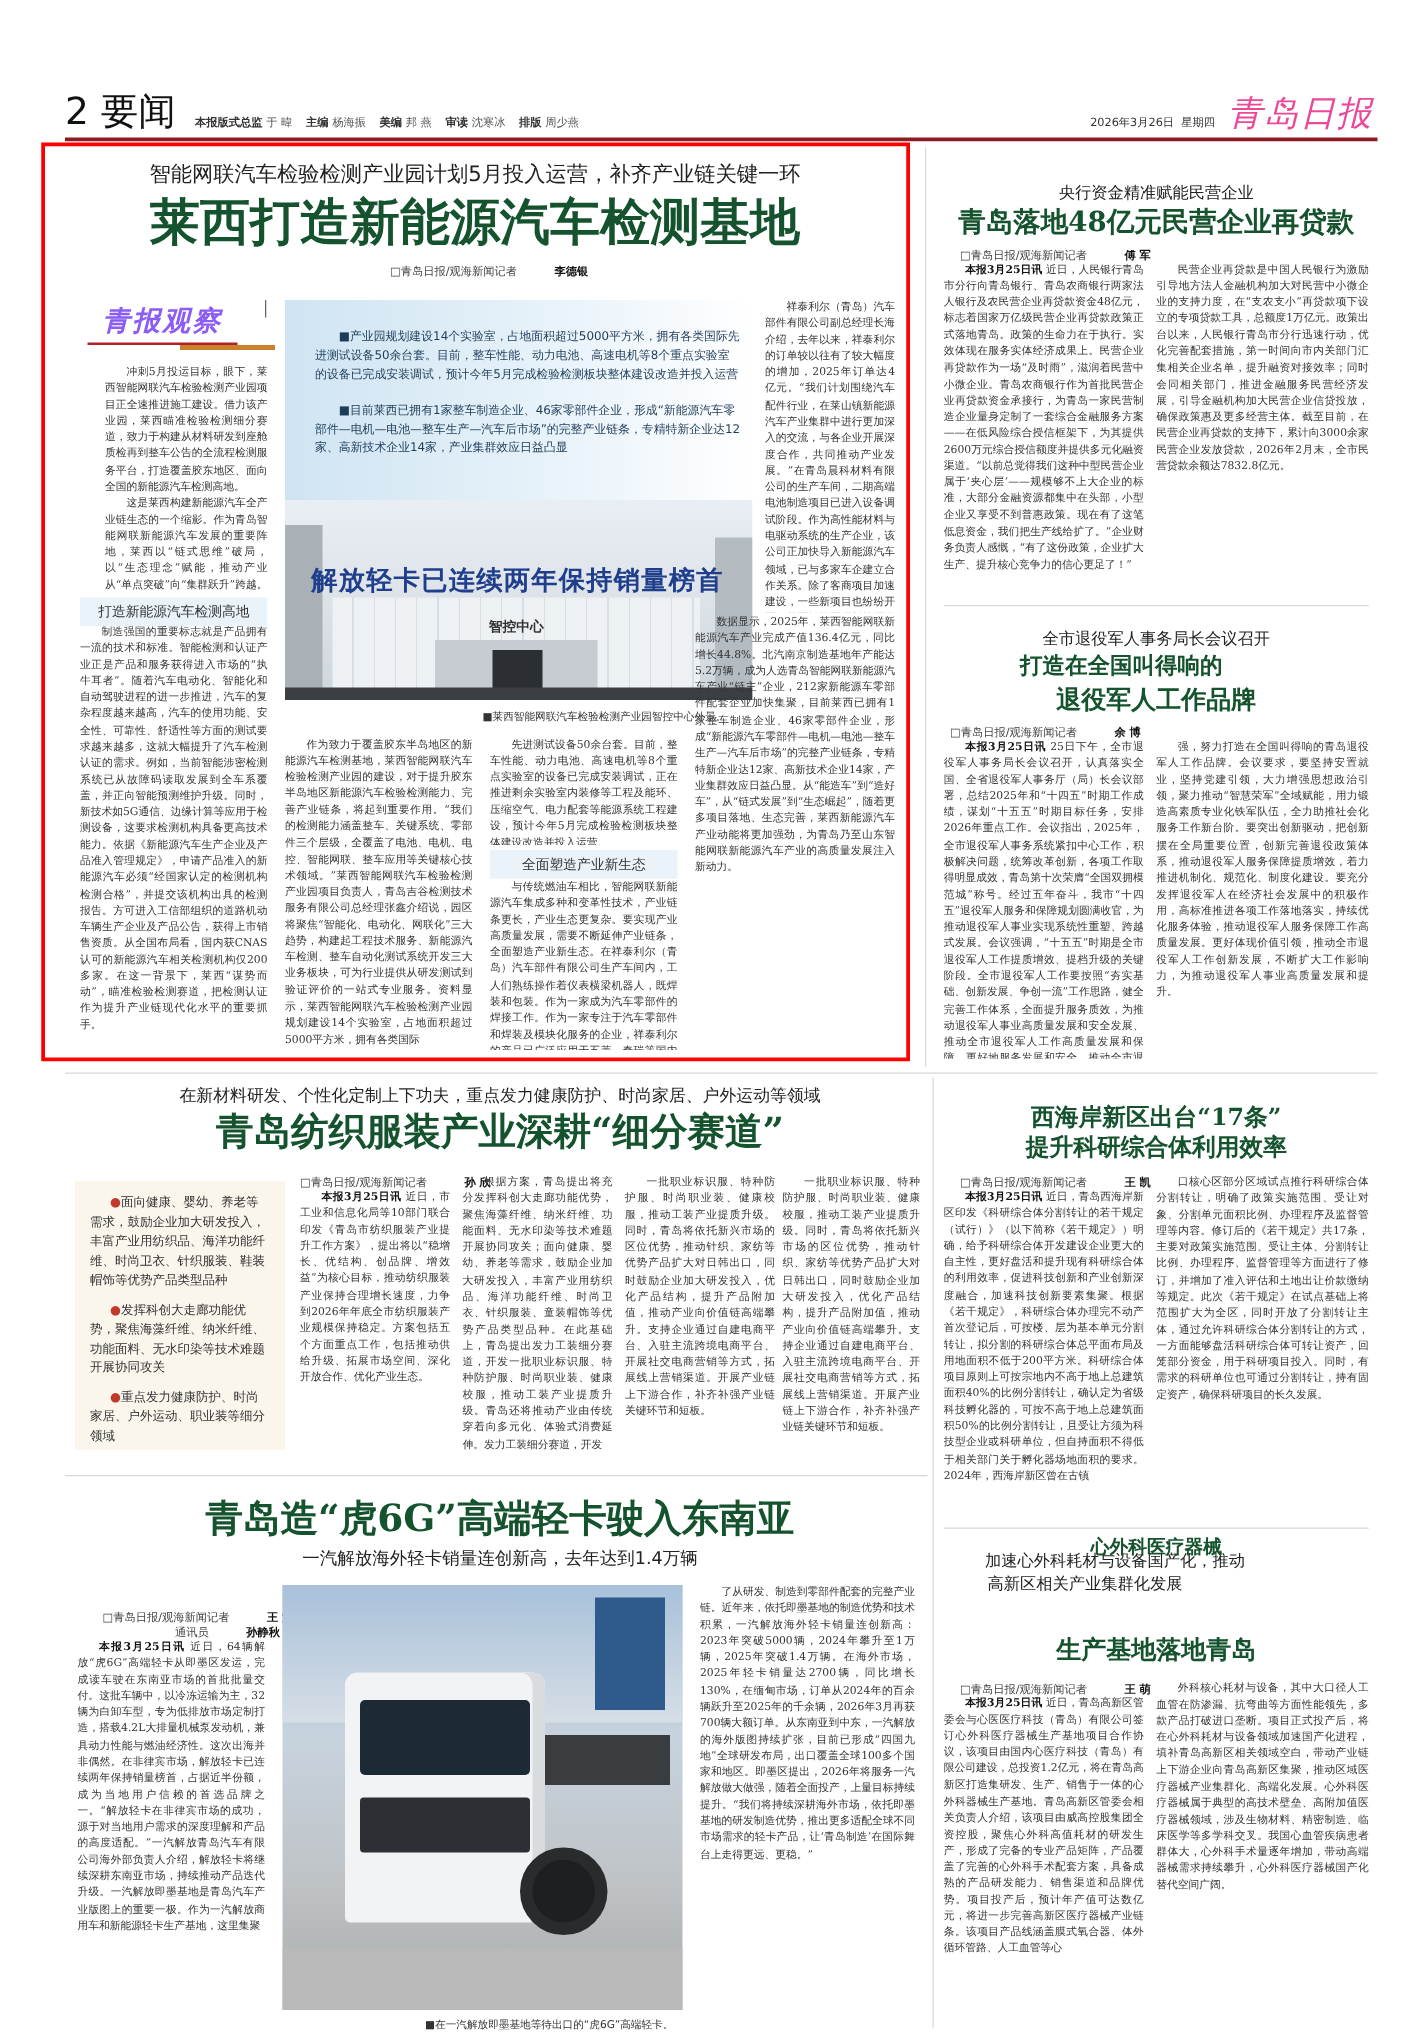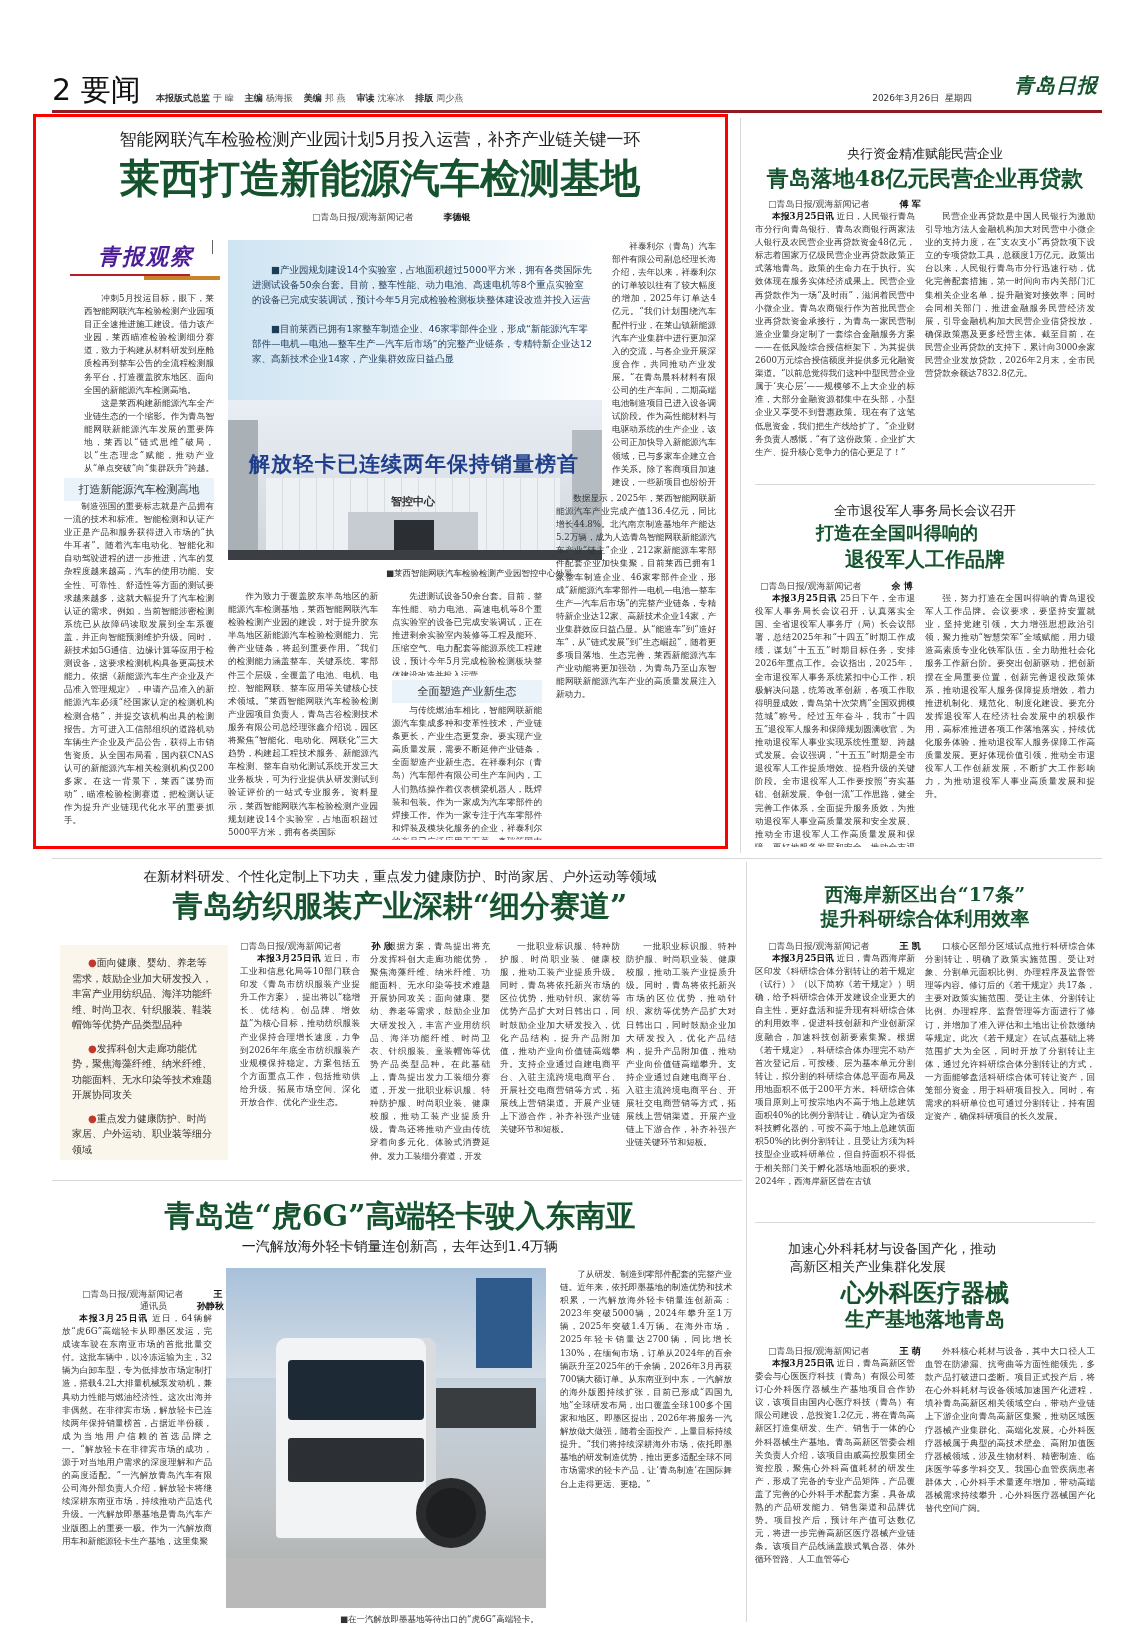--- a/index.html
+++ b/index.html
@@ -7,21 +7,21 @@
   body { font-family: "DejaVu Serif", "Liberation Serif", serif; color: #222; position: relative; }
   .abs { position: absolute; }
 
   
   .mast { left: 52px; top: 72px; width: 1050px; height: 38px; }
   .mast .pg { position: absolute; left: 0; top: 0; font-family: "DejaVu Sans", sans-serif; font-size: 30px; line-height: 36px; color: #111; }
   .mast .credits { position: absolute; left: 104px; top: 20px; font-family: "DejaVu Sans", sans-serif; font-size: 9px; color: #333; white-space: nowrap; }
   .mast .credits b { font-weight: bold; margin-right: 3px; }
   .mast .credits span.v { margin-right: 8px; color: #555; }
   .mast .date { position: absolute; right: 130px; top: 20px; font-family: "DejaVu Sans", sans-serif; font-size: 9px; color: #333; }
-  .mast .logo { position: absolute; right: 4px; top: 0; font-family: "DejaVu Serif", serif; font-style: italic; font-size: 20px; color: #14532d; font-weight: bold; letter-spacing: 1px; }
+  .mast .logo { position: absolute; right: 4px; top: 0; font-family: "DejaVu Serif", serif; font-style: italic; font-size: 28px; color: #ec4899; font-weight: normal; letter-spacing: 1px; }
   .rule-thick { left: 52px; top: 110px; width: 1050px; height: 3px; background: #8e1b22; }
 
   
   .hl-box { left: 33px; top: 114px; width: 695px; height: 735px; border: 3px solid #ff0000; }
 
   .kicker { font-family: "DejaVu Sans", sans-serif; color: #222; text-align: center; white-space: nowrap; }
   .headline { font-family: "DejaVu Serif", serif; font-weight: bold; color: #14532d; text-align: center; white-space: nowrap; }
   .byline { font-family: "DejaVu Sans", sans-serif; font-size: 9px; color: #444; white-space: nowrap; }
   .byline b { color: #111; margin-left: 6px; padding-left: 24px; }
 
@@ -62,21 +62,21 @@
 </div>
 <div class="abs rule-thick"></div>
 
 <div class="abs hl-box"></div>
 
 <div class="abs kicker" style="left:40px; top:128px; width:680px; font-size:17px;">智能网联汽车检验检测产业园计划5月投入运营，补齐产业链关键一环</div>
 <div class="abs headline" style="left:40px; top:152px; width:680px; font-size:40px; line-height:52px;">莱西打造新能源汽车检测基地</div>
 <div class="abs byline" style="left:312px; top:211px;"><span>□青岛日报/观海新闻记者</span><b>李德银</b></div>
 
 <div class="abs" style="left:70px; top:240px; width:150px; height:44px;">
-  <div style="position:absolute; left:28px; top:2px; font-family:'DejaVu Serif',serif; font-style:italic; font-weight:bold; font-size:22px; color:#4c1d95; letter-spacing:2px;">青报观察</div>
+  <div style="position:absolute; left:12px; top:2px; font-family:'DejaVu Serif',serif; font-style:italic; font-weight:bold; font-size:22px; color:#8b5cf6; letter-spacing:2px;">青报观察</div>
   <div style="position:absolute; left:0; top:34px; width:120px; height:2px; background:#b3202a;"></div>
   <div style="position:absolute; left:74px; top:36px; width:76px; height:4px; background:#c9822a;"></div>
   <div style="position:absolute; left:142px; top:0; width:1px; height:14px; background:#666;"></div>
 </div>
 
 <div class="abs body-col" style="left:84px; top:292px; width:130px; height:180px;">
   <p>冲刺5月投运目标，眼下，莱西智能网联汽车检验检测产业园项目正全速推进施工建设。借力该产业园，莱西瞄准检验检测细分赛道，致力于构建从材料研发到座舱质检再到整车公告的全流程检测服务平台，打造覆盖胶东地区、面向全国的新能源汽车检测高地。</p>
   <p>这是莱西构建新能源汽车全产业链生态的一个缩影。作为青岛智能网联新能源汽车发展的重要阵地，莱西以“链式思维”破局，以“生态理念”赋能，推动产业从“单点突破”向“集群跃升”跨越。从整车制造到核心部件，从产业配套到后市场服务，莱西智能网联新能源汽车产业发展蹄疾步稳。</p>
 </div>
 
@@ -208,21 +208,21 @@
   <div style="position:absolute; left:0; top:290px; width:320px; height:50px; background:#b8b9b8;"></div>
 </div>
 <div class="abs caption" style="left:340px; top:1614px;">■在一汽解放即墨基地等待出口的“虎6G”高端轻卡。</div>
 
 <div class="abs body-col" style="left:560px; top:1268px; width:172px; height:356px;">
   <p>了从研发、制造到零部件配套的完整产业链。近年来，依托即墨基地的制造优势和技术积累，一汽解放海外轻卡销量连创新高：2023年突破5000辆，2024年攀升至1万辆，2025年突破1.4万辆。在海外市场，2025年轻卡销量达2700辆，同比增长130%，在缅甸市场，订单从2024年的百余辆跃升至2025年的千余辆，2026年3月再获700辆大额订单。从东南亚到中东，一汽解放的海外版图持续扩张，目前已形成“四国九地”全球研发布局，出口覆盖全球100多个国家和地区。即墨区提出，2026年将服务一汽解放做大做强，随着全面投产，上量目标持续提升。“我们将持续深耕海外市场，依托即墨基地的研发制造优势，推出更多适配全球不同市场需求的轻卡产品，让‘青岛制造’在国际舞台上走得更远、更稳。”</p>
 </div>
 
 <div class="abs kicker" style="left:760px; top:1240px; width:340px; font-size:13px; text-align:left; padding-left:28px;">加速心外科耗材与设备国产化，推动</div>
 <div class="abs kicker" style="left:790px; top:1258px; width:300px; font-size:13px; text-align:left;">高新区相关产业集群化发展</div>
-<div class="abs headline" style="left:750px; top:1280px; width:350px; font-size:24px; line-height:26px;">心外科医疗器械</div>
+<div class="abs headline" style="left:750px; top:1224px; width:350px; font-size:15px; line-height:26px;">心外科医疗器械</div>
 <div class="abs headline" style="left:750px; top:1306px; width:350px; font-size:20px; line-height:26px;">生产基地落地青岛</div>
 <div class="abs byline" style="left:768px; top:1345px;"><span>□青岛日报/观海新闻记者</span><b>王 萌</b></div>
 <div class="abs body-col" style="left:755px; top:1357px; width:160px; height:265px;">
   <p><span class="lead">本报3月25日讯</span>&nbsp;<span>近日，青岛高新区管委会与心医医疗科技（青岛）有限公司签订心外科医疗器械生产基地项目合作协议，该项目由国内心医疗科技（青岛）有限公司建设，总投资1.2亿元，将在青岛高新区打造集研发、生产、销售于一体的心外科器械生产基地。青岛高新区管委会相关负责人介绍，该项目由威高控股集团全资控股，聚焦心外科高值耗材的研发生产，形成了完备的专业产品矩阵，产品覆盖了完善的心外科手术配套方案，具备成熟的产品研发能力、销售渠道和品牌优势。项目投产后，预计年产值可达数亿元，将进一步完善高新区医疗器械产业链条。该项目产品线涵盖膜式氧合器、体外循环管路、人工血管等心</span></p>
 </div>
 <div class="abs body-col" style="left:925px; top:1345px; width:170px; height:277px;">
   <p>外科核心耗材与设备，其中大口径人工血管在防渗漏、抗弯曲等方面性能领先，多款产品打破进口垄断。项目正式投产后，将在心外科耗材与设备领域加速国产化进程，填补青岛高新区相关领域空白，带动产业链上下游企业向青岛高新区集聚，推动区域医疗器械产业集群化、高端化发展。心外科医疗器械属于典型的高技术壁垒、高附加值医疗器械领域，涉及生物材料、精密制造、临床医学等多学科交叉。我国心血管疾病患者群体大，心外科手术量逐年增加，带动高端器械需求持续攀升，心外科医疗器械国产化替代空间广阔。</p>
 </div>
 
 </body></html>

